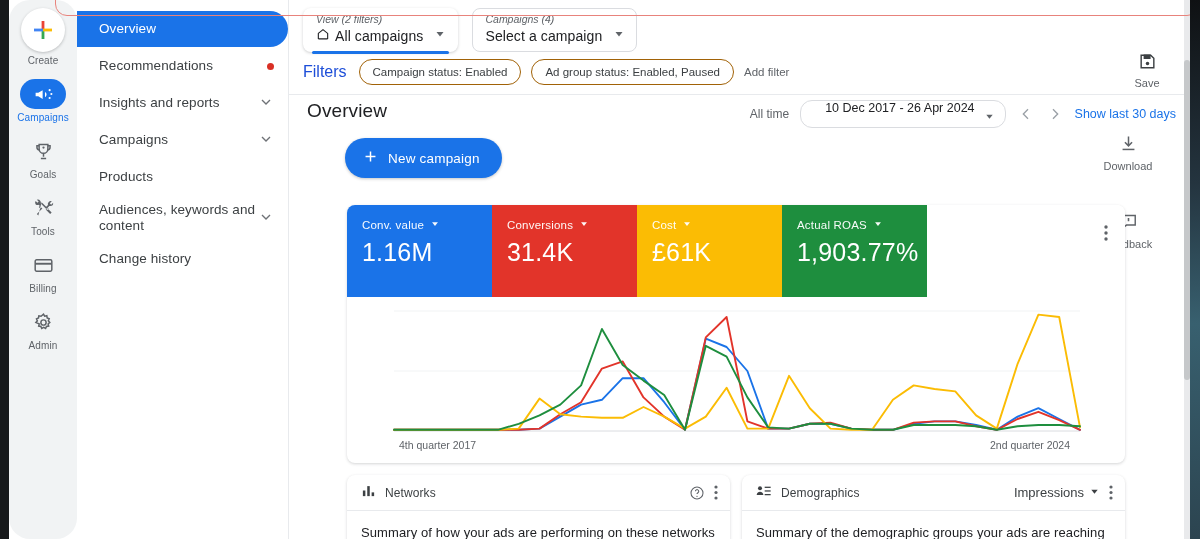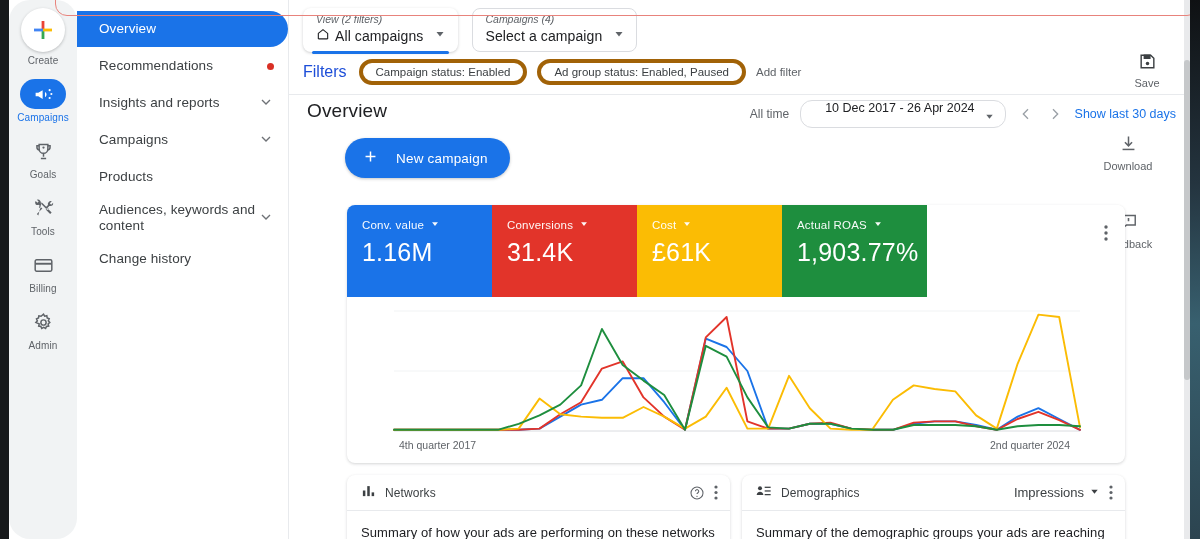--- a/index.html
+++ b/index.html
@@ -94,21 +94,21 @@
     display:flex; flex-direction:column; align-items:center; cursor:pointer;
   }
   .save-btn .lbl { font-size:11px; color:#5f6368; margin-top:2px; }
 
   .filterbar {
     display:flex; align-items:center; gap:10px;
     height:32px; padding-left:14px; margin-top:2px;
   }
   .filters-word { font-size:16px; color:#1d4ed8; margin-right:2px; }
   .chip {
-    height:26px; padding:0 13px; border:4px solid #a16207; border-radius:13px;
+    height:26px; padding:0 13px; border:1px solid #a16207; border-radius:13px;
     display:flex; align-items:center; font-size:11.5px; color:#3c4043;
     background:#fff; cursor:pointer; white-space:nowrap;
   }
   .addfilter { font-size:11.5px; color:#5f6368; cursor:pointer; }
   .toolbar-rule { position:absolute; left:0; right:0; top:94px; height:1px; background:#e8eaed; }
 
   
   .headrow { position:relative; height:46px; padding:12px 0 0 18px; }
   .page-title { font-size:19px; color:#202124; font-weight:400; letter-spacing:.1px; }
   .daterow {
@@ -120,21 +120,21 @@
     height:28px; padding:0 30px 0 24px; border:1px solid #dadce0; border-radius:12px;
     display:flex; align-items:flex-start; font-size:12.5px; color:#202124; position:relative; cursor:pointer;
   }
   .daterange .sel-caret { position:absolute; right:10px; top:10px; }
   .navarrow { width:18px; height:18px; color:#9aa0a6; cursor:pointer; display:flex; align-items:center; justify-content:center; }
   .showlast { font-size:12.5px; color:#1a73e8; font-weight:500; cursor:pointer; }
 
   
   .campaignrow { position:relative; height:52px; padding-left:56px; padding-top:4px; }
   .newcampaign {
-    display:inline-flex; align-items:center; gap:17px;
+    display:inline-flex; align-items:center; gap:9px;
     height:40px; padding:0 22px 0 17px; border-radius:20px;
     background:#1a73e8; color:#fff; font-size:13.5px; font-weight:500;
     box-shadow:0 1px 3px rgba(60,64,67,.3); cursor:pointer; letter-spacing:.2px;
   }
   .actions { position:absolute; right:34px; top:0; display:flex; gap:40px;flex-direction:column; }
   .action { display:flex; flex-direction:column; align-items:center; cursor:pointer; width:56px; }
   .action .lbl { font-size:11px; color:#5f6368; margin-top:3px; }
 
   
   .chartcard {

